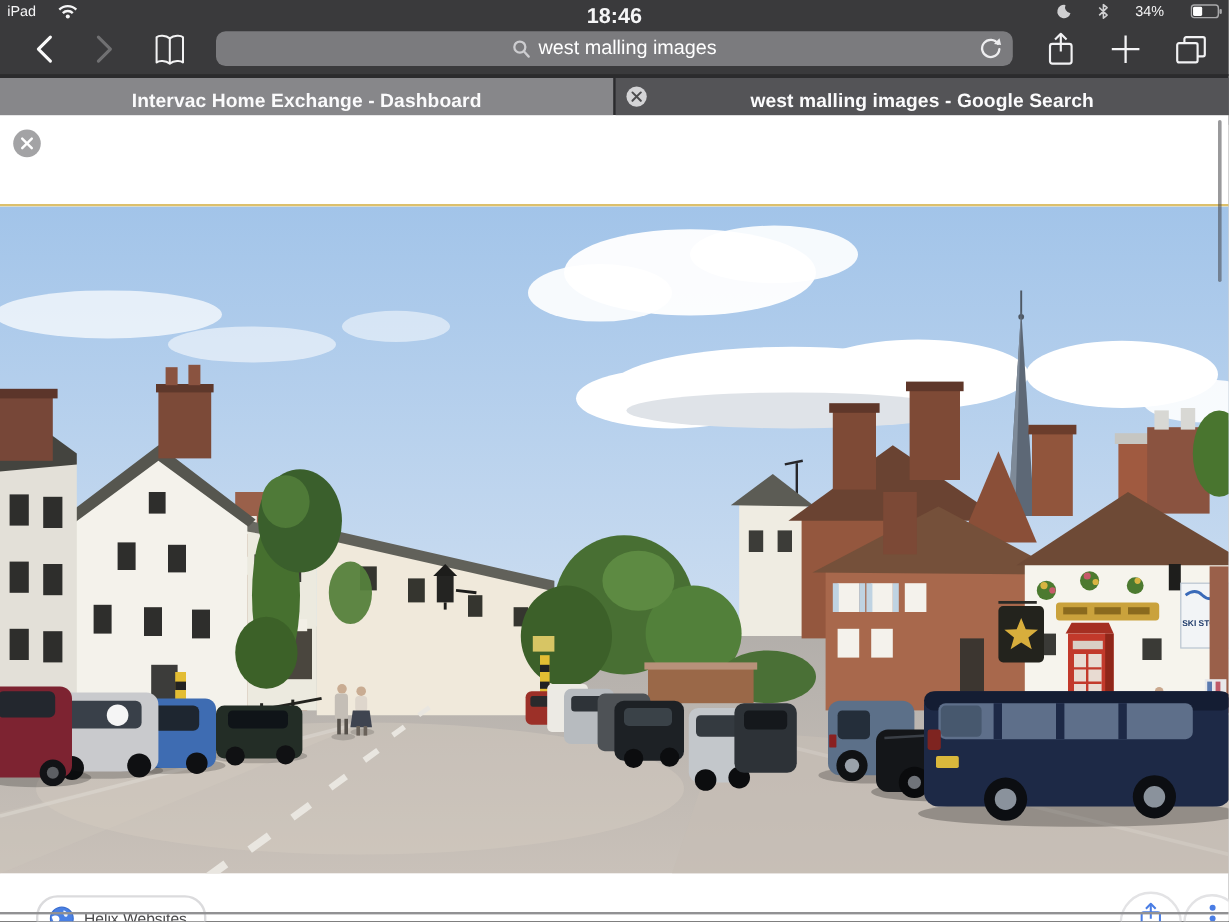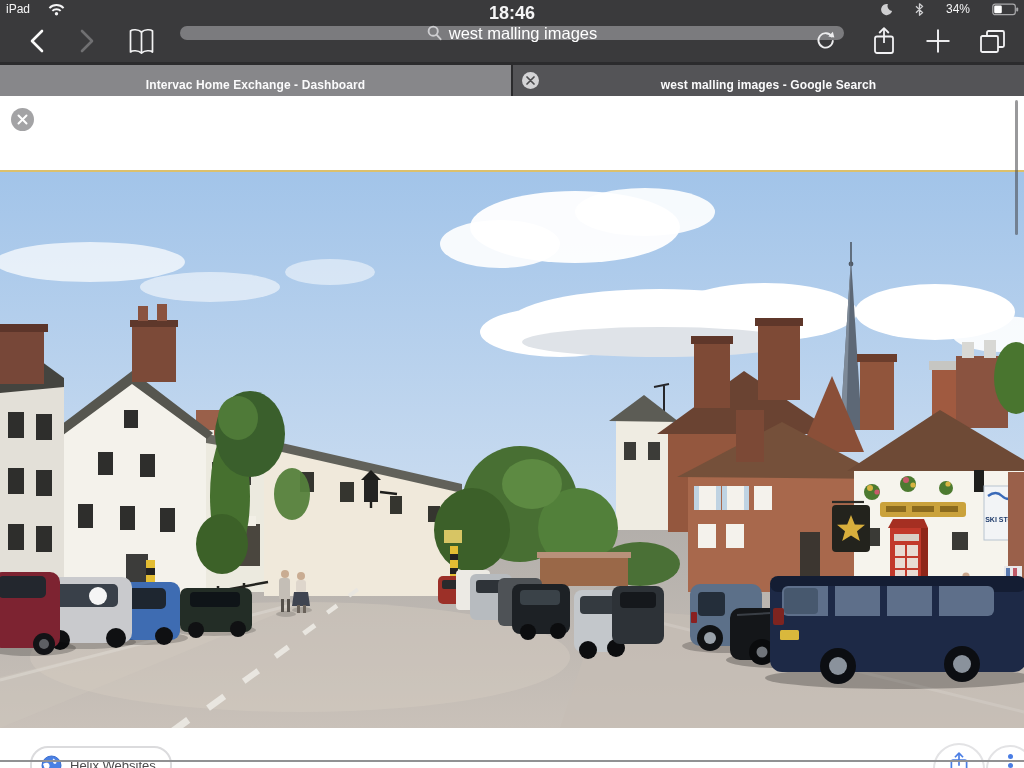--- a/index.html
+++ b/index.html
@@ -6,27 +6,27 @@
   .screen{position:relative;width:1024px;height:768px;overflow:hidden;background:#fff;
           font-family:"Liberation Sans","DejaVu Sans",sans-serif;-webkit-font-smoothing:antialiased;}
   .abs{position:absolute;}
   
   .statusbar{left:0;top:0;width:1024px;height:20px;background:#3a3a3c;color:#f5f5f6;}
   .statusbar .left{position:absolute;left:6px;top:2px;display:flex;align-items:center;gap:18px;font-size:12px;}
   .statusbar .time{position:absolute;left:0;right:0;top:3px;text-align:center;font-size:18px;font-weight:700;}
   .statusbar .right{position:absolute;right:5px;top:2px;display:flex;align-items:center;gap:22px;font-size:12px;}
   .toolbar{left:0;top:20px;width:1024px;height:42px;background:#3a3a3c;border-bottom:1px solid #2c2c2e;}
   .tbtn{position:absolute;top:0;height:42px;display:flex;align-items:center;justify-content:center;}
-  .urlfield{position:absolute;left:180px;top:6px;width:664px;height:14px;background:#7b7b7e;border-radius:8px;
+  .urlfield{position:absolute;left:180px;top:6px;width:664px;height:29px;background:#7b7b7e;border-radius:8px;
             display:flex;align-items:center;justify-content:center;gap:7px;color:#fff;font-size:16.5px;}
   .reload{position:absolute;right:8px;top:4px;}
   
   .tabbar{left:0;top:62px;width:1024px;height:34px;background:#2b2b2d;}
   .tab{position:absolute;top:3px;height:39px;display:flex;align-items:center;justify-content:center;
-       color:#fbfbfc;font-size:12px;font-weight:700;letter-spacing:.1px;}
+       color:#fbfbfc;font-size:16px;font-weight:700;letter-spacing:.1px;}
   .tab.inactive{left:0;width:511px;background:#87878a;}
   .tab.active{left:513px;width:511px;background:#545457;}
   .tabclose{position:absolute;left:9px;top:7px;width:17px;height:17px;border-radius:50%;background:#d4d4d6;
             display:flex;align-items:center;justify-content:center;}
   
   .content{left:0;top:96px;width:1024px;height:672px;background:#fff;}
   .viewer-close{left:11px;top:108px;width:23px;height:23px;border-radius:50%;background:#a3a3a5;
                 display:flex;align-items:center;justify-content:center;}
   .goldline{left:0;top:170px;width:1024px;height:2px;background:#dcc06c;}
   .photo{left:0;top:172px;width:1024px;height:556px;}

